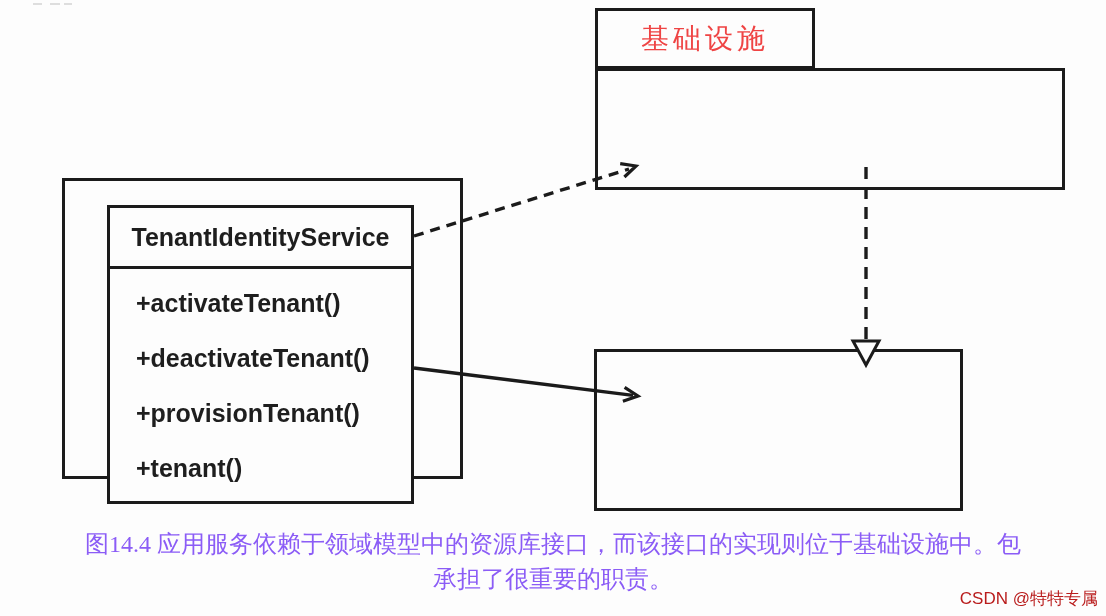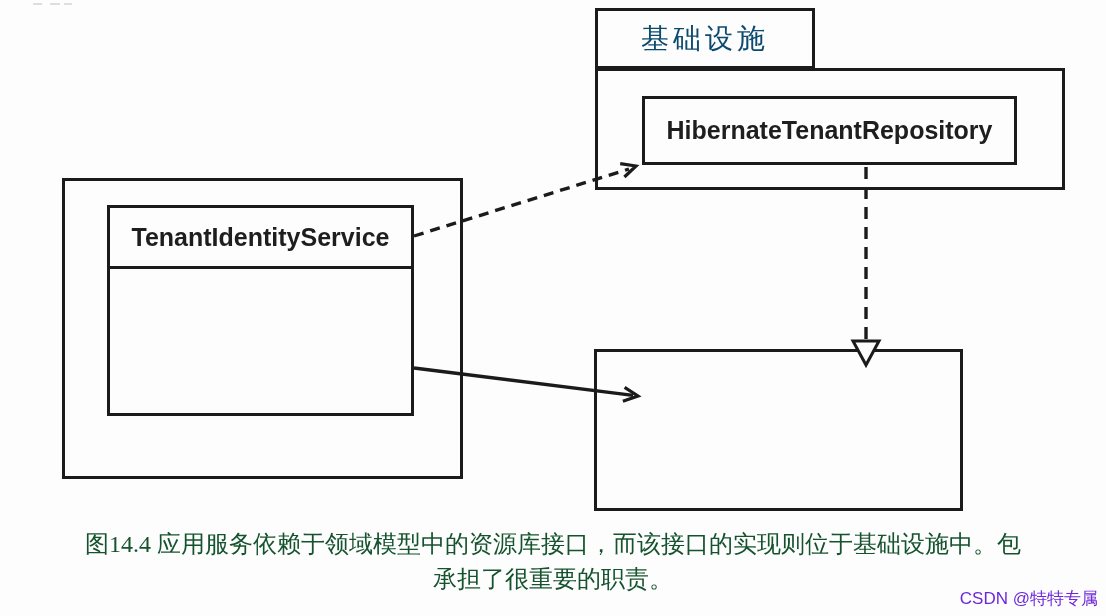--- a/index.html
+++ b/index.html
@@ -11,21 +11,21 @@
   .pkg-tab{
     position:absolute;box-sizing:border-box;background:#fdfdfd;
     border:3px solid #1b1b1b;display:flex;align-items:center;justify-content:center;
     z-index:2;
   }
   .pkg-body{
     position:absolute;box-sizing:border-box;background:#fdfdfd;
     border:3px solid #1b1b1b;z-index:1;
   }
   .pkg-label{
-    font-size:28px;letter-spacing:4px;color:#0c4a6e;
+    font-size:28px;letter-spacing:4px;color:#ef4444;
     font-family:"Liberation Sans", sans-serif;white-space:nowrap;
   }
   
   .cls{
     position:absolute;box-sizing:border-box;background:#fdfdfd;
     border:3px solid #1b1b1b;z-index:3;display:flex;flex-direction:column;
   }
   .cls-title{
     box-sizing:border-box;display:flex;align-items:center;justify-content:center;
     font-size:25px;font-weight:600;color:#1e1e1e;white-space:nowrap;
@@ -36,54 +36,57 @@
     padding:6px 6px 6px 26px;
   }
   .cls-method{
     font-size:25px;font-weight:600;color:#1e1e1e;white-space:nowrap;line-height:44px;
   }
   
   svg.overlay{position:absolute;left:0;top:0;z-index:4;pointer-events:none;}
   
   .caption{
     position:absolute;left:0;top:527px;width:1106px;text-align:center;z-index:5;
-    font-family:"Liberation Serif","DejaVu Serif",serif;color:#14532d;
+    font-family:"Liberation Serif","DejaVu Serif",serif;color:#8b5cf6;
   }
   .caption .cap-line{font-size:24px;line-height:35px;white-space:nowrap;}
   
   .watermark{
     position:absolute;right:8px;top:587px;z-index:6;
-    font-family:"Liberation Sans", sans-serif;font-size:17px;color:#6d28d9;white-space:nowrap;
+    font-family:"Liberation Sans", sans-serif;font-size:17px;color:#b91c1c;white-space:nowrap;
   }
   
   .artifact{position:absolute;height:2px;background:#b9b9b9;opacity:.45;z-index:0;}
 </style>
 </head>
 <body>
 
 <div class="stage">
 
   <div class="artifact" style="left:33px;top:3px;width:9px;"></div>
   <div class="artifact" style="left:50px;top:3px;width:10px;"></div>
   <div class="artifact" style="left:64px;top:3px;width:8px;"></div>
 
   <div class="pkg-body" style="left:62px;top:178px;width:401px;height:301px;"></div>
 
-  <div class="cls" style="left:107px;top:205px;width:307px;height:211px;">
+  <div class="cls" style="left:107px;top:205px;width:307px;height:299px;">
     <div class="cls-title divided" style="height:61px;">TenantIdentityService</div>
+    <div class="cls-methods">
+      <div class="cls-method">+activateTenant()</div>
+      <div class="cls-method">+deactivateTenant()</div>
+      <div class="cls-method">+provisionTenant()</div>
+      <div class="cls-method">+tenant()</div>
+    </div>
   </div>
 
   <div class="pkg-tab" style="left:595px;top:8px;width:220px;height:61px;">
     <span class="pkg-label">基础设施</span>
   </div>
   <div class="pkg-body" style="left:595px;top:68px;width:470px;height:122px;"></div>
 
-  <div class="cls" style="left:642px;top:96px;width:375px;height:69px;">
-    <div class="cls-title" style="height:100%;">HibernateTenantRepository</div>
-  </div>
 
   <div class="pkg-body" style="left:594px;top:349px;width:369px;height:162px;"></div>
 
 
   <svg class="overlay" width="1106" height="616" viewBox="0 0 1106 616">
 
     <g>
       <line x1="414" y1="236" x2="629" y2="169" stroke="#1b1b1b" stroke-width="3.4" stroke-dasharray="10 7"></line>
       <polyline points="624.4,177 636,166 620.2,163.6" fill="none" stroke="#1b1b1b" stroke-width="3.2"></polyline>
     </g>

